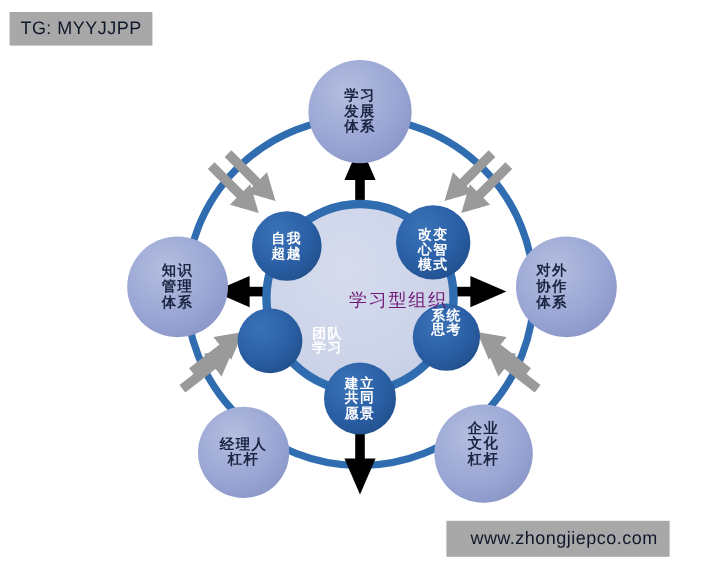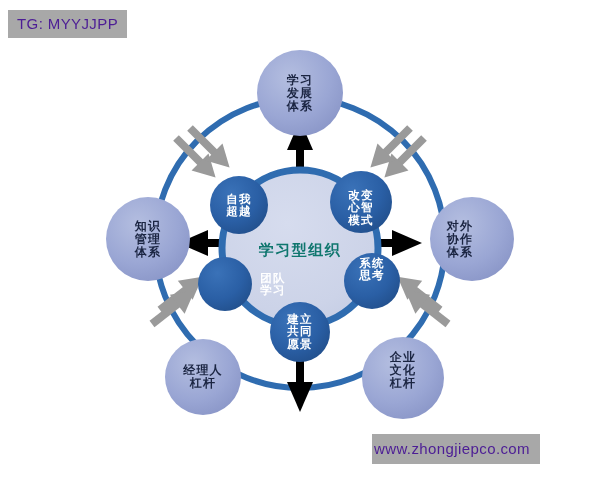--- a/index.html
+++ b/index.html
@@ -27,37 +27,37 @@
     left: 0; top: 0;
     width: 600px;
     height: 480px;
     display: block;
   }
 
   
   .watermark {
     position: absolute;
     background: #a8a8a8;
-    color: #4c1d95;
+    color: #0f172a;
     font-size: 15px;
     letter-spacing: 0.4px;
     line-height: 1;
     padding: 6px 9px 7px 9px;
     white-space: nowrap;
   }
   #watermark-top {
     left: 8px;
     top: 10px;
     font-size: 15px;
   }
   #watermark-bottom {
     left: 372px;
     top: 434px;
     font-size: 15px;
-    padding: 7px 10px 8px 2px;
+    padding: 7px 10px 8px 20px;
   }
 
   
   .node-label {
     position: absolute;
     text-align: center;
     line-height: 1.08;
     white-space: pre-line;
     transform: translate(-50%, -50%);
     pointer-events: none;
@@ -69,24 +69,25 @@
     font-weight: 700;
     letter-spacing: 1.2px;
   }
   .inner-label {
     color: #ffffff;
     font-size: 11.5px;
     font-weight: 700;
     letter-spacing: 1.2px;
   }
   .center-label {
-    color: #0f766e;
-    font-size: 15px;
-    font-weight: 700;
+    color: #701a75;
+    font-size: 15px;
+    font-weight: 400;
     letter-spacing: 1.5px;
+    margin-left: 32px;
   }
 </style>
 </head>
 <body>
 
 <div id="diagram-stage">
 
   <svg id="diagram-svg" viewBox="0 0 600 480">
     <defs>
       <radialGradient id="outerSphere" cx="38%" cy="32%" r="78%">

